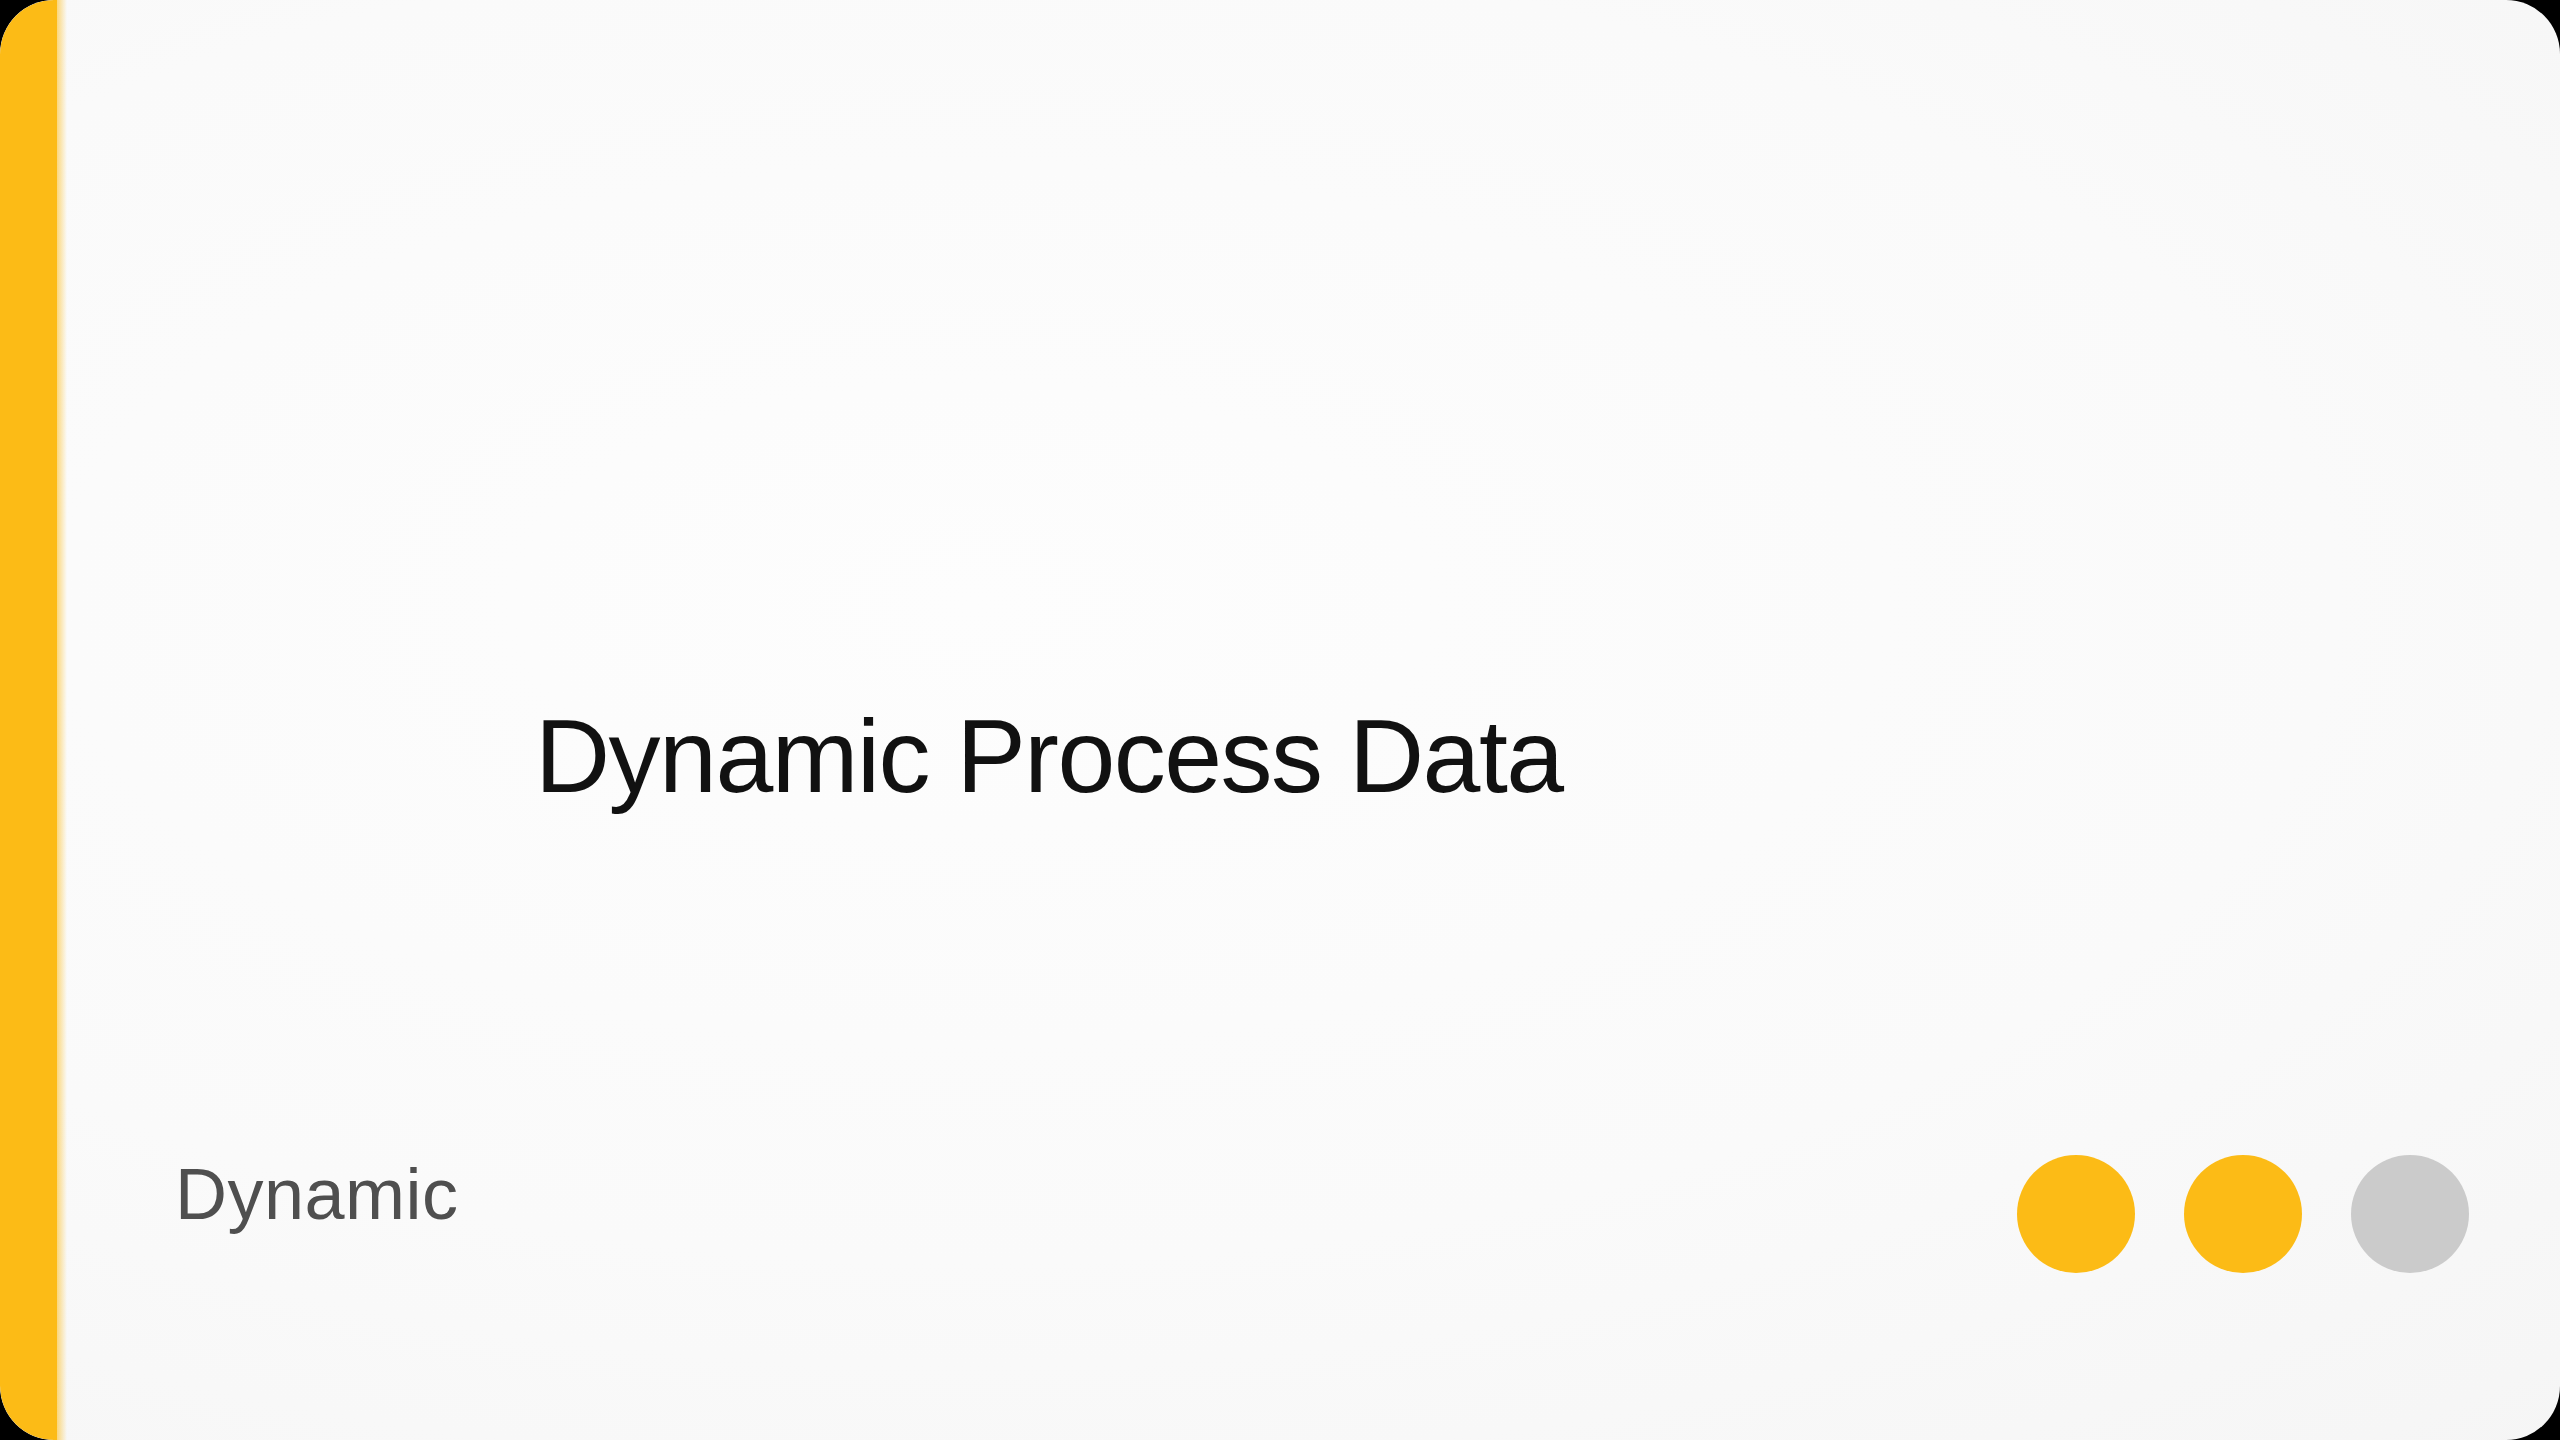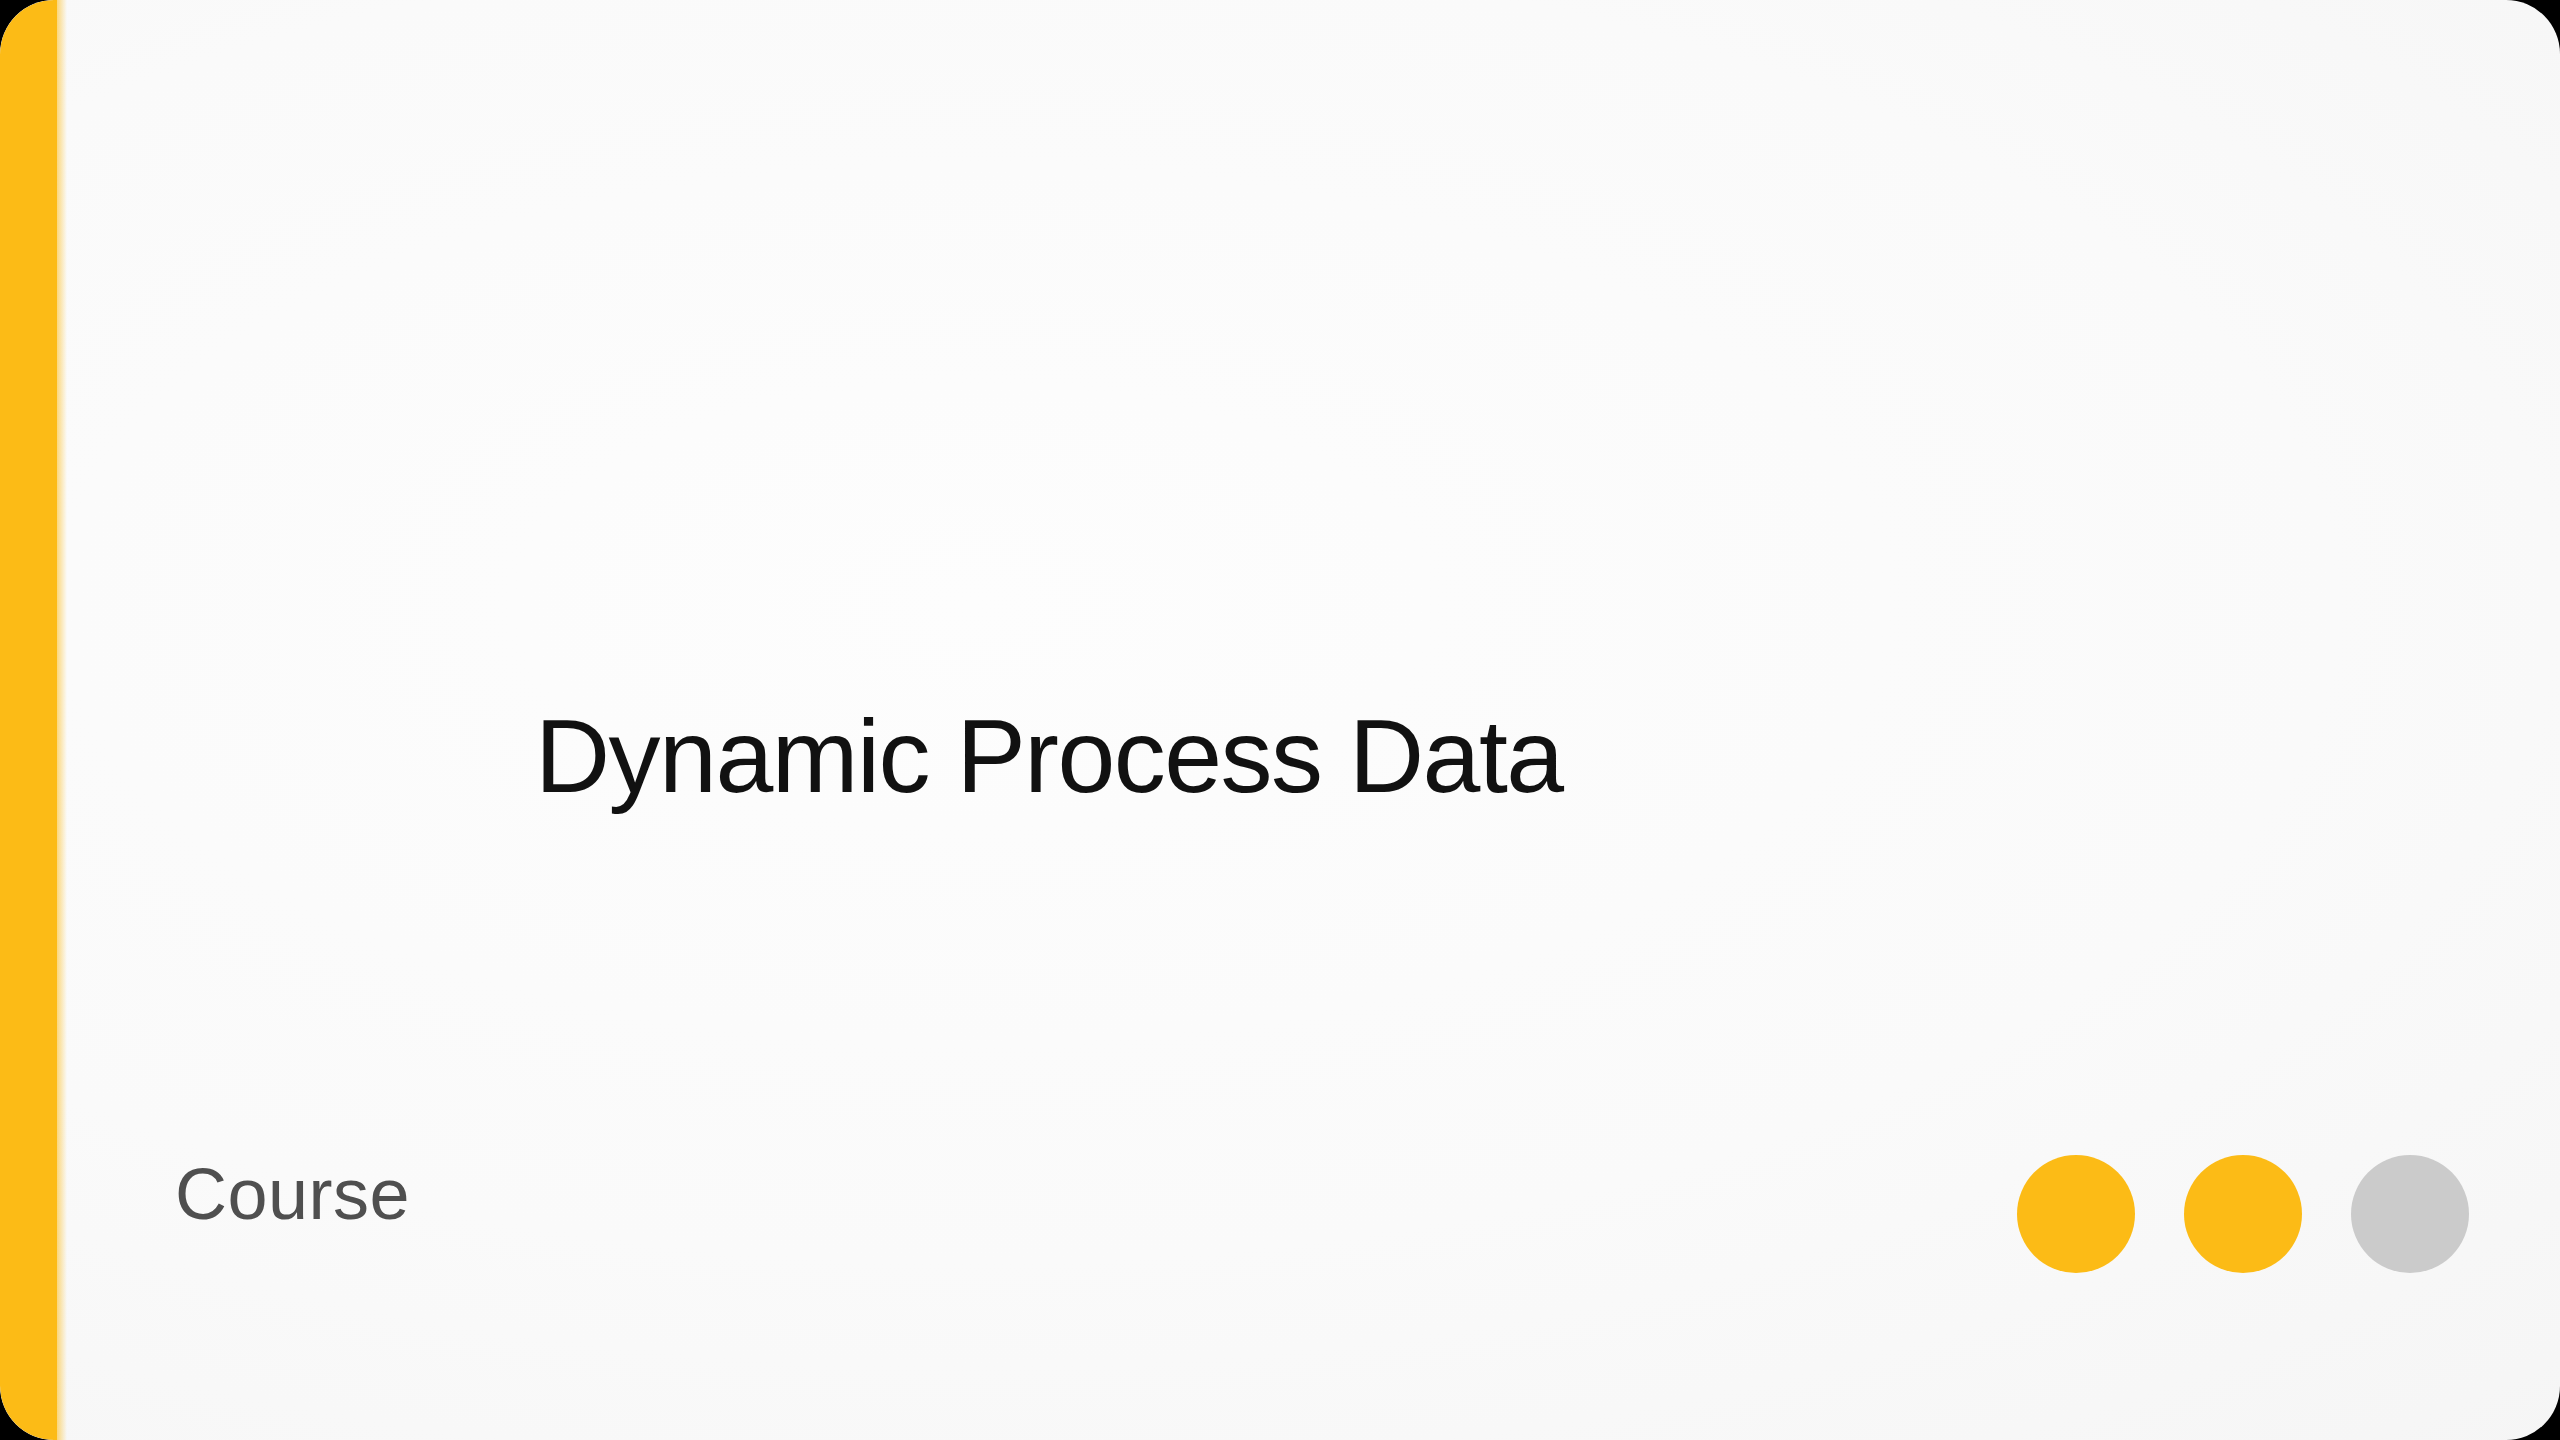--- a/index.html
+++ b/index.html
@@ -126,21 +126,21 @@
   <div class="card">
 
     <div class="accent-bar"></div>
 
     <div class="content">
 
       <h1 class="title">Dynamic Process Data</h1>
 
       <div class="footer">
 
-        <div class="footer-label">Course</div>
+        <div class="footer-label">Dynamic</div>
 
         <div class="dots">
           <span class="dot active" style="background: rgb(252, 187, 22);"></span>
           <span class="dot active" style="background: rgb(252, 187, 22);"></span>
           <span class="dot inactive" style="background: rgb(203, 203, 203);"></span>
         </div>
 
       </div>
 
     </div>

